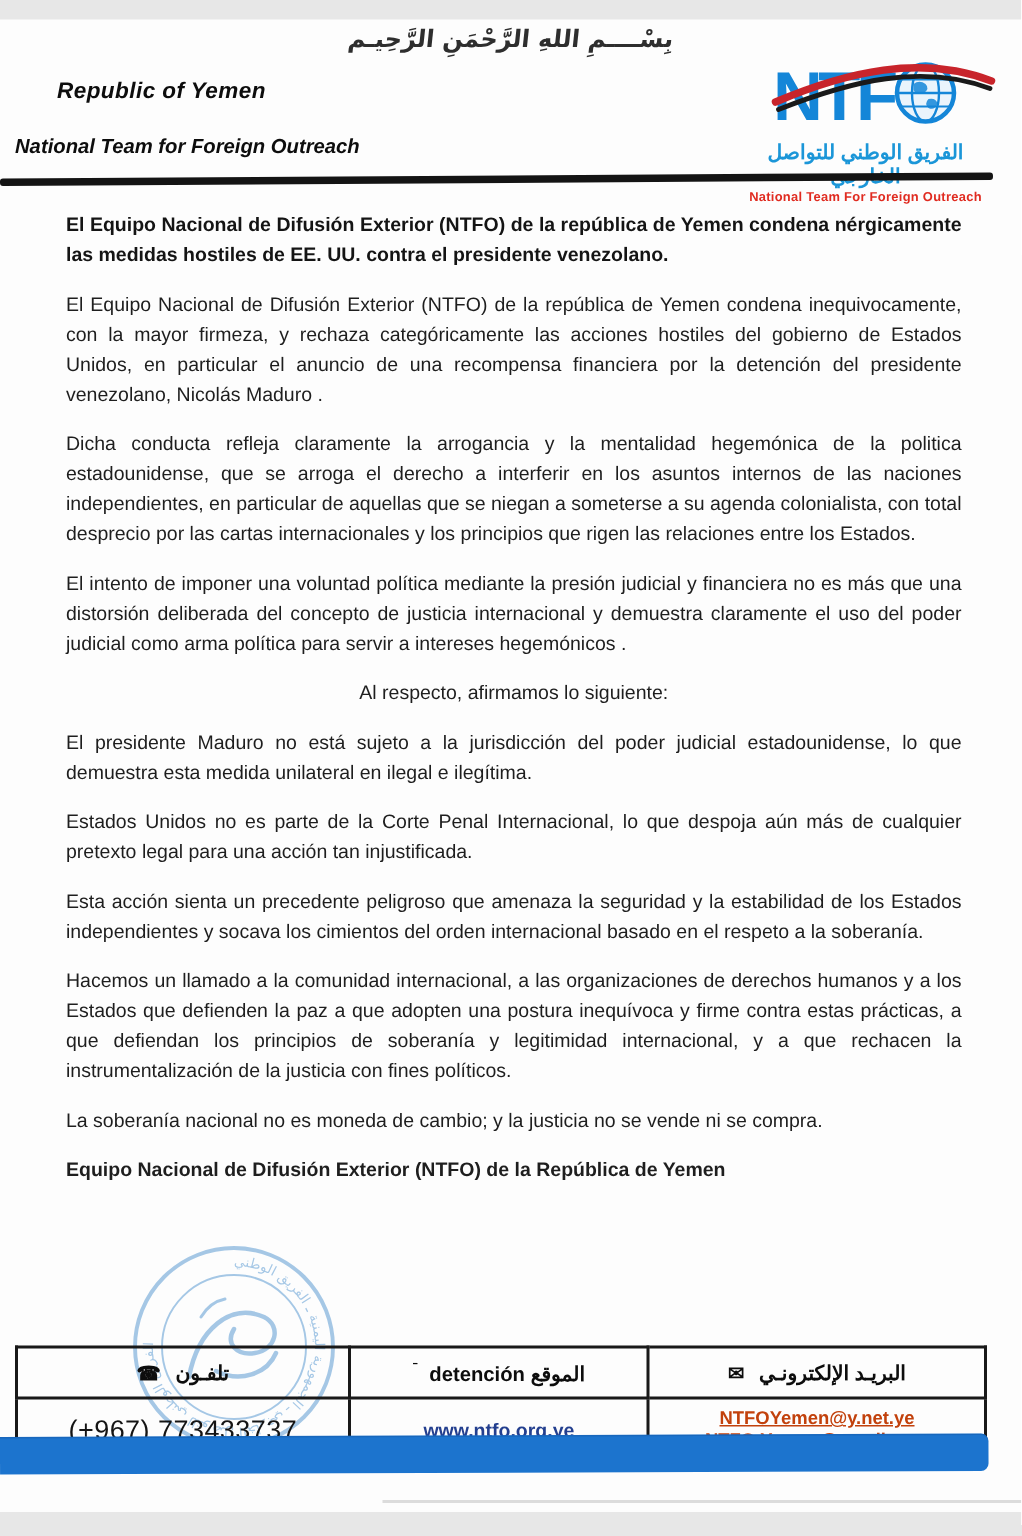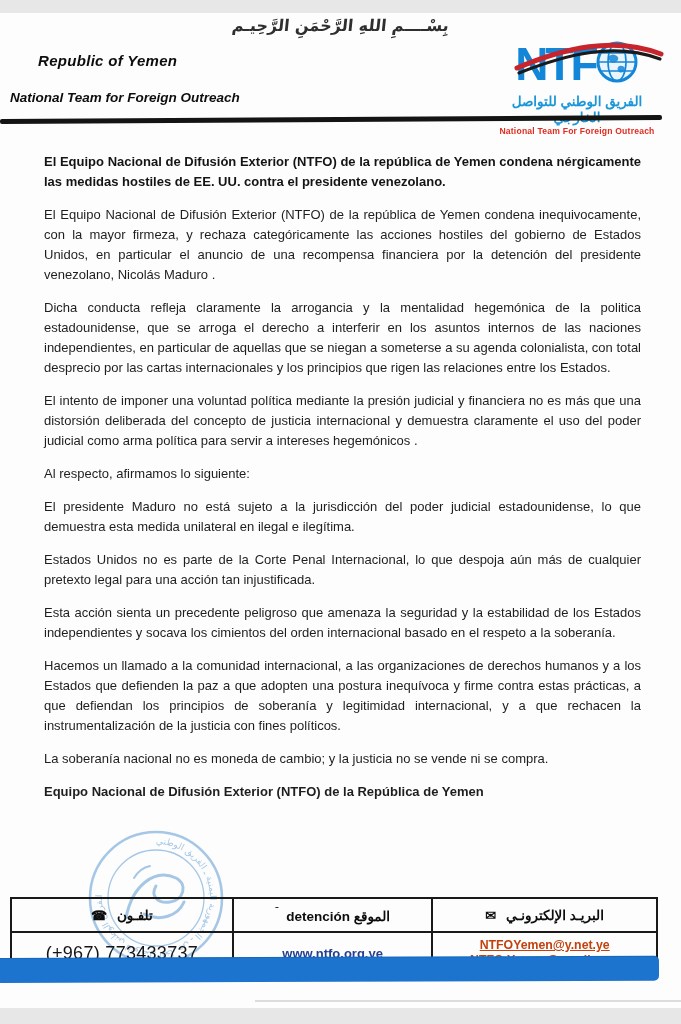--- a/index.html
+++ b/index.html
@@ -34,26 +34,26 @@
   .logo-globe{display:inline-block;margin-left:-1px;}
   .logo-swoosh{position:absolute;left:0;top:-4px;width:176px;height:60px;pointer-events:none;}
   .logo-ar{font-size:13.5px;font-weight:bold;color:#1b96d8;direction:rtl;margin-top:1px;}
   .logo-en{font-size:8.6px;font-weight:bold;color:#e02b20;letter-spacing:.2px;margin-top:1px;}
 
   .rule{
     position:absolute;top:119px;left:0;width:662px;height:5px;background:#141414;
     transform:rotate(-0.35deg);transform-origin:left center;border-radius:2px;
   }
 
-  .doc-body{position:absolute;top:152px;left:44px;width:597px;}
+  .doc-body{position:absolute;top:140px;left:44px;width:597px;}
   .doc-body p{
     margin:0 0 13px 0;font-size:13px;line-height:20px;text-align:justify;color:#1e1e1e;
   }
   .doc-body p.lead{font-weight:bold;color:#141414;}
-  .doc-body p.short{text-align:left;}
+  .doc-body p.short{text-align:center;}
   .signature{
     margin-top:5px !important;font-weight:bold;text-align:right;color:#141414;
   }
 
   .stamp{position:absolute;top:826px;left:84px;width:144px;height:144px;opacity:.5;pointer-events:none;}
 
   .contact-table{
     position:absolute;top:897px;left:10px;width:648px;border-collapse:collapse;
     background:transparent;table-layout:fixed;
   }

